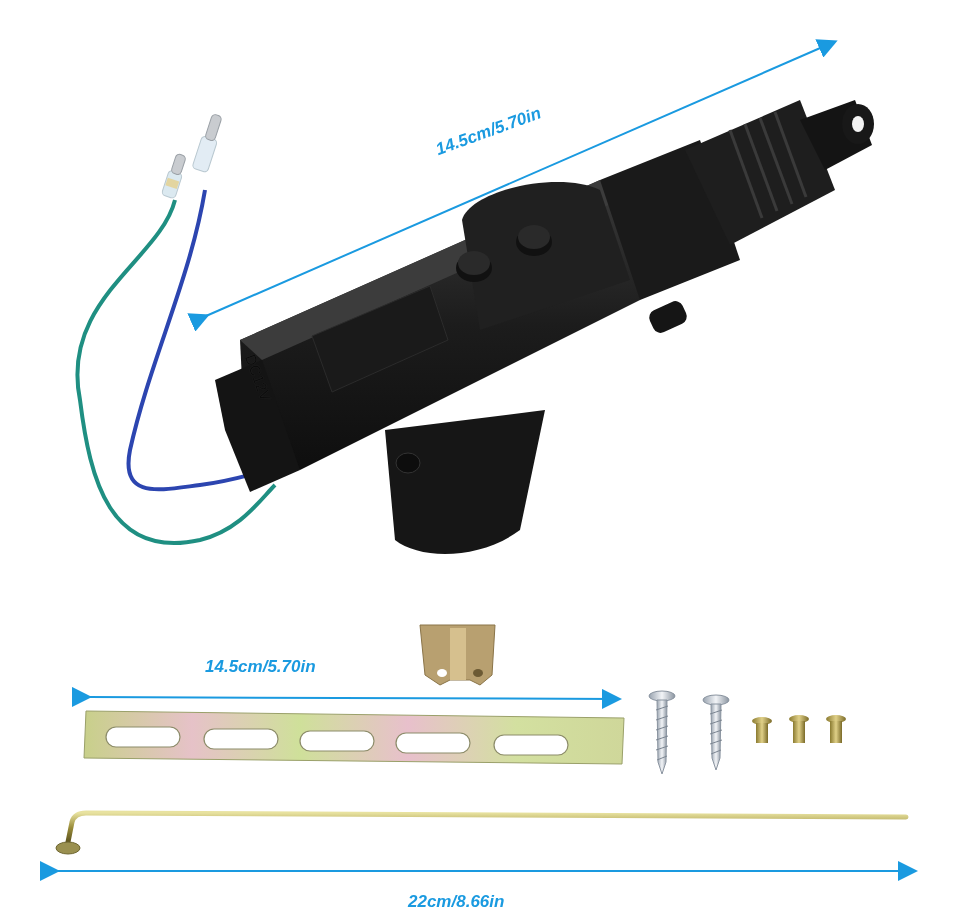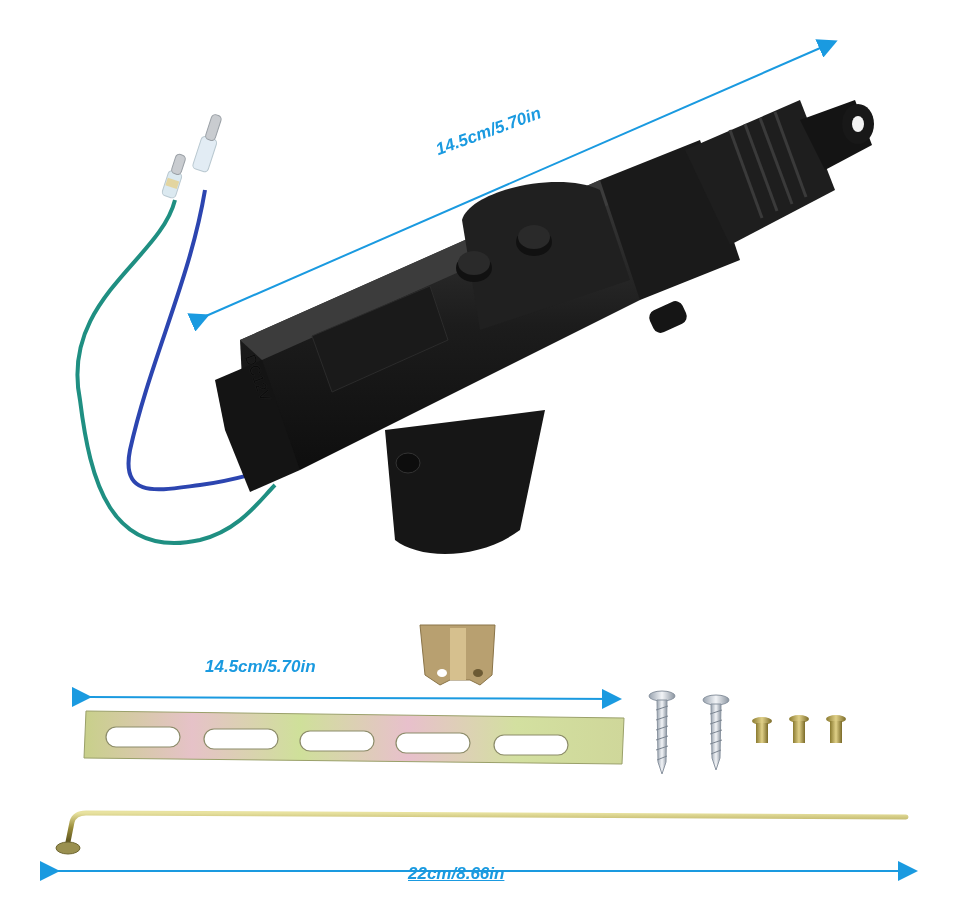--- a/index.html
+++ b/index.html
@@ -1,21 +1,21 @@
 <!DOCTYPE html>
 <html><head>
 <meta charset="utf-8">
 <style>
   html, body { margin:0; padding:0; background:#ffffff; }
   #stage { position:relative; width:960px; height:922px; overflow:hidden; background:#ffffff; font-family:"Liberation Sans", sans-serif; }
   svg { position:absolute; left:0; top:0; }
   .dim-label { position:absolute; color:#1a9ae0; font-weight:bold; font-style:italic; font-family:"Liberation Sans", sans-serif; white-space:nowrap; }
   #lbl-main { left:440px; top:140px; font-size:17px; transform:rotate(-20deg); transform-origin:left bottom; }
   #lbl-bracket { left:205px; top:657px; font-size:17px; }
-  #lbl-rod { left:408px; top:864px; font-size:17px;text-decoration:underline; }
+  #lbl-rod { left:408px; top:892px; font-size:17px; }
   .dc-text { position:absolute; left:258px; top:352px; font-size:15px; color:#0c0c0c; transform:rotate(70deg); transform-origin:left top; font-family:"Liberation Sans", sans-serif; text-shadow:0 0 1px #333; }
 </style>
 </head>
 <body>
 
 <div id="stage">
 <svg width="960" height="922" viewBox="0 0 960 922">
   <defs>
     <linearGradient id="bodyGrad" x1="0" y1="0" x2="0" y2="1">
       <stop offset="0" stop-color="#3a3a3a"></stop>

